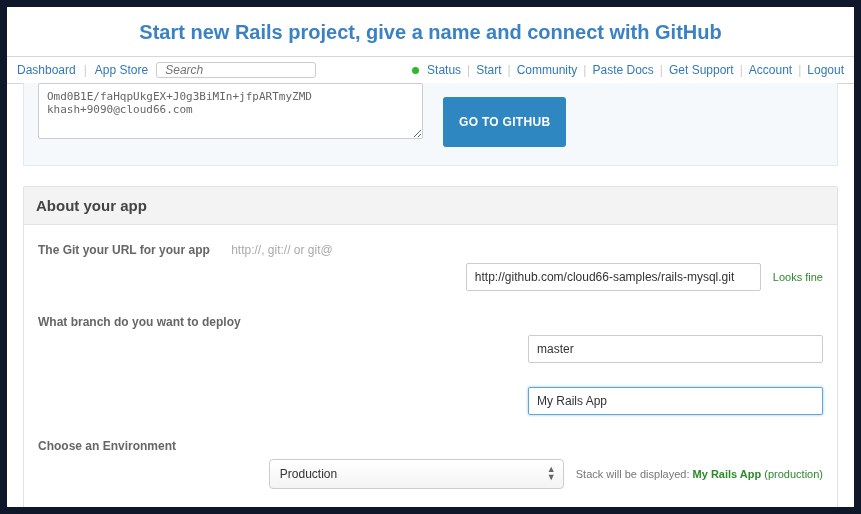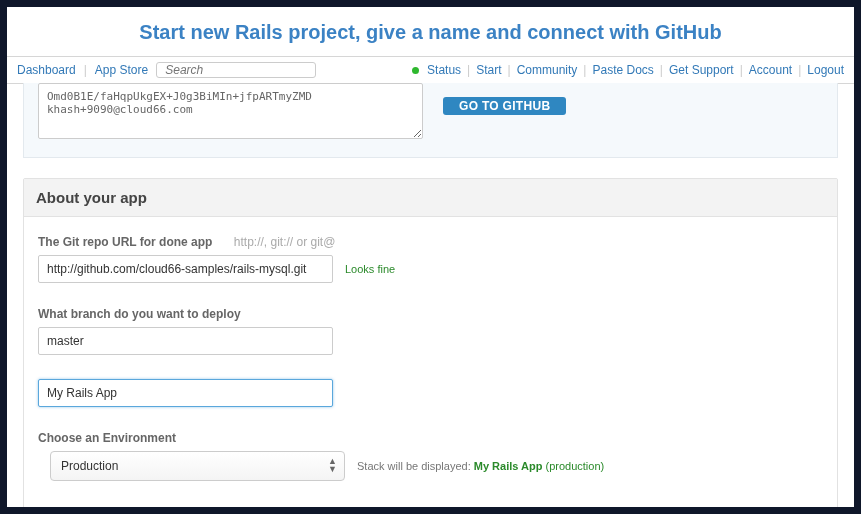--- a/index.html
+++ b/index.html
@@ -12,29 +12,29 @@
   .nav-link { color: #3279b7; cursor: pointer; }
   .nav-sep { color: #ccc; }
   .search-box { margin-left: 0; width: 160px; height: 16px; border: 1px solid #ccc; border-radius: 3px; padding: 0 8px; font-size: 12px; color: #999; font-style: italic; }
   .topbar-right { margin-left: auto; display: flex; align-items: center; gap: 6px; font-size: 12px; }
   .status-dot { width: 7px; height: 7px; border-radius: 50%; background: #2eb82e; display: inline-block; margin-right: 2px;}
   .content { padding: 0 16px; }
   .key-row { display: flex; gap: 20px; align-items: flex-start; background: #f5f9fc; border: 1px solid #e3e9ee; border-top: none; padding: 0 14px 18px; margin-top: -1px;}
   .ssh-box { width: 385px; height: 56px; border: 1px solid #ccc; border-radius: 2px; background: #fff; padding: 6px 8px; font-size: 11px; color: #666; resize: both; overflow: auto; }
   .key-right { flex: 1; padding-top: 0; font-size: 12px; color: #555; }
   .key-right ul { list-style: disc; padding-left: 18px; }
-  .go-btn { margin-top: 14px; background: #2f87c1; color: #fff; border: none; border-radius: 3px; padding: 2px 16px; font-size: 12px; font-weight: 700; letter-spacing: .3px; cursor: pointer; }
+  .go-btn { margin-top: 14px; background: #2f87c1; color: #fff; border: none; border-radius: 3px; padding: 18px 16px; font-size: 12px; font-weight: 700; letter-spacing: .3px; cursor: pointer; }
   .section { margin-top: 20px; border: 1px solid #e2e2e2; border-radius: 2px; background: #fff; }
   .section-header { background: #f3f3f3; border-bottom: 1px solid #e2e2e2; padding: 10px 12px; font-size: 15px; font-weight: 700; color: #444; }
   .section-body { padding: 18px 14px 8px; }
   .field-label { font-size: 12px; color: #666; font-weight: 700; margin-bottom: 6px; }
   .field-hint { color: #aaa; font-weight: 400; margin-left: 18px; }
   .text-input { width: 295px; height: 28px; border: 1px solid #ccc; border-radius: 2px; padding: 0 8px; font-size: 12px; color: #333; }
   .text-input.focused { border-color: #5aa7dc; box-shadow: 0 0 3px rgba(80,160,220,.6); }
-  .row { display: flex; align-items: center; gap: 12px; margin-bottom: 24px; }
+  .row { display: flex; align-items: center; gap: 12px; margin-bottom: 24px; justify-content: flex-end; }
   .valid-msg { font-size: 11px; color: #2b8a2b; }
   .select-wrap { position: relative; width: 295px; }
   .select-input { width: 100%; height: 30px; border: 1px solid #ccc; border-radius: 4px; padding: 0 24px 0 10px; font-size: 12px; background: linear-gradient(#fff,#f4f4f4); color: #333; }
   .select-arrows { position: absolute; right: 8px; top: 6px; font-size: 9px; line-height: 8px; color: #666; display: flex; flex-direction: column; }
   .display-msg { font-size: 11px; color: #777; }
   .display-msg .stack-name { color: #2b8a2b; font-weight: 600; }
   .display-msg .env { color: #2b8a2b; }
 </style>
 </head>
 <body>
@@ -75,21 +75,21 @@
       <div class="key-right">
         <button class="go-btn">GO TO GITHUB</button>
       </div>
     </div>
 
     <div class="section">
       <div class="section-header">About your app</div>
       <div class="section-body">
 
         <div class="field-label">
-          <span>The Git repo URL for done app</span>
+          <span>The Git your URL for your app</span>
           <span class="field-hint">http://, git:// or git@</span>
         </div>
         <div class="row">
           <input class="text-input" value="http://github.com/cloud66-samples/rails-mysql.git" style="">
           <span class="valid-msg">Looks fine</span>
         </div>
 
         <div class="field-label">What branch do you want to deploy</div>
         <div class="row">
           <input class="text-input" value="master" style="">

